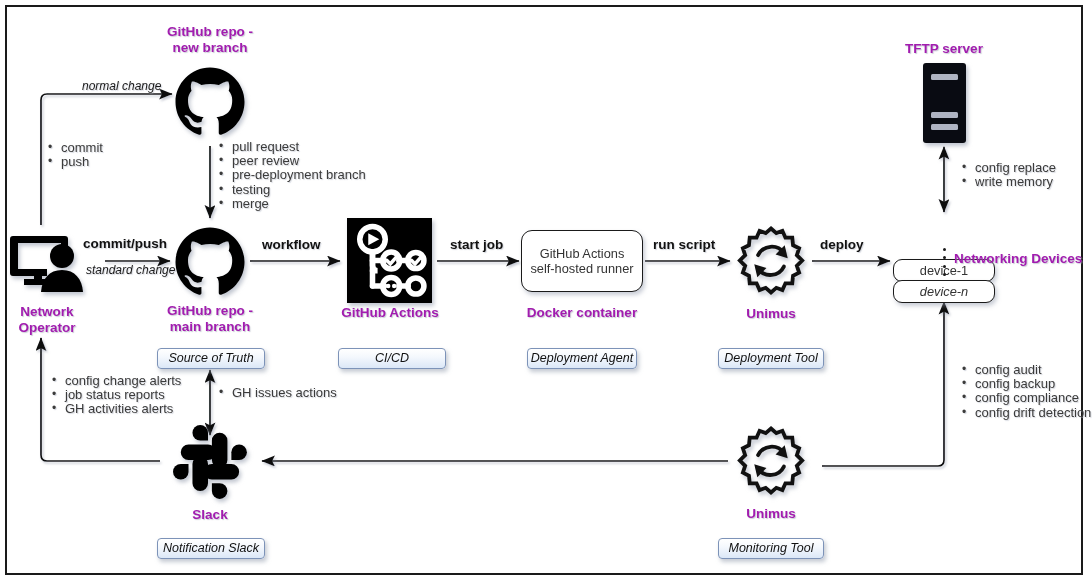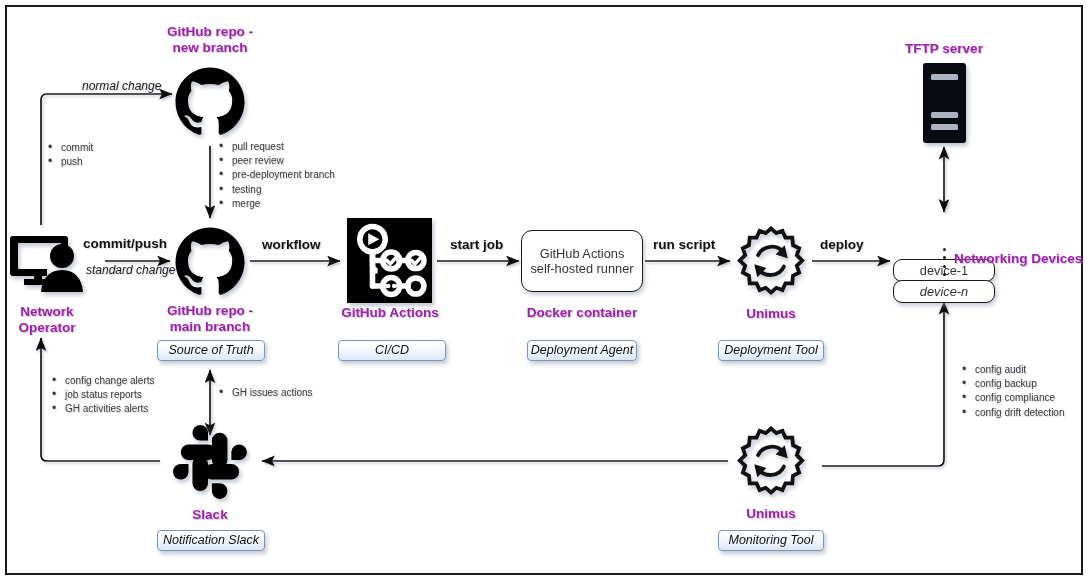--- a/index.html
+++ b/index.html
@@ -49,21 +49,21 @@
   }
   .edge-label.small-italic {
     font-size: 12px;
     font-weight: normal;
     font-style: italic;
     color: #1a1a1a;
     text-shadow: 1px 1px 1px rgba(175,180,195,0.5);
   }
   .bullet-list {
     position: absolute;
-    font-size: 10px;
+    font-size: 13px;
     color: #3b3b3b;
     line-height: 14.2px;
     white-space: nowrap;
     text-shadow: 1px 1px 1px rgba(175,180,195,0.55);
   }
   .bullet-list div {
     position: relative;
     padding-left: 13px;
   }
   .bullet-list div::before {
@@ -80,20 +80,21 @@
     line-height: 19px;
     text-align: center;
     font-size: 12.5px;
     font-style: italic;
     color: #111;
     border: 1px solid #7d93b8;
     border-radius: 4px;
     background: linear-gradient(to bottom, #ffffff 0%, #f4f8fd 42%, #dbe7f7 100%);
     box-shadow: 2px 3px 4px rgba(150,158,175,0.55);
     box-sizing: border-box;
+    margin-top: 8px;
   }
   
   .rrect {
     position: absolute;
     border: 1.6px solid #1a1a1a;
     border-radius: 11px;
     background: #fff;
     box-shadow: 2px 3px 4px rgba(150,158,175,0.5);
     box-sizing: border-box;
     display: flex;
@@ -195,20 +196,24 @@
   </div>
 
   <div class="bullet-list" style="left:219px; top:140px;">
     <div>pull request</div>
     <div>peer review</div>
     <div>pre-deployment branch</div>
     <div>testing</div>
     <div>merge</div>
   </div>
 
+  <div class="bullet-list" style="left:962px; top:161px;">
+    <div>config replace</div>
+    <div>write memory</div>
+  </div>
 
   <div class="bullet-list" style="left:962px; top:363px;">
     <div>config audit</div>
     <div>config backup</div>
     <div>config compliance</div>
     <div>config drift detection</div>
   </div>
 
   <div class="bullet-list" style="left:52px; top:374px;">
     <div>config change alerts</div>

